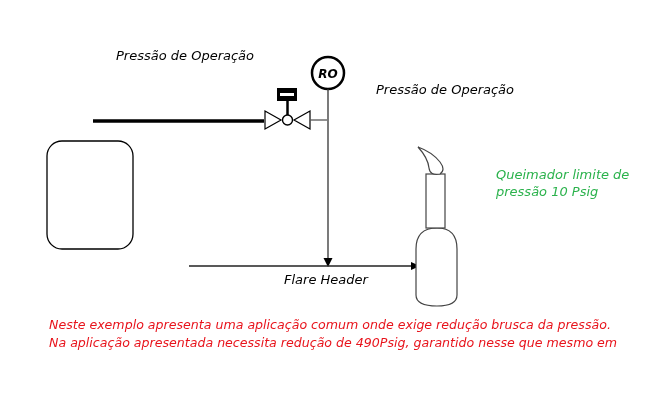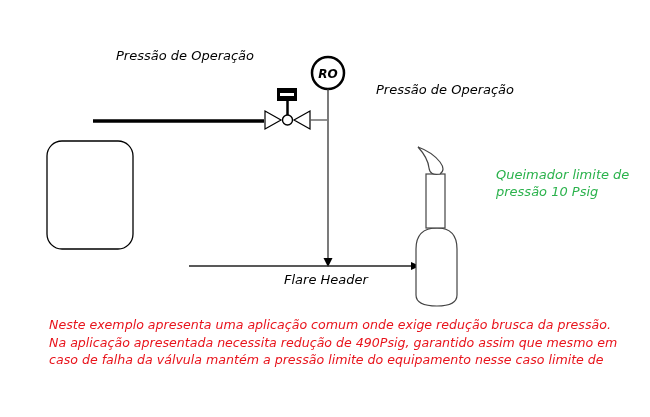--- a/index.html
+++ b/index.html
@@ -60,15 +60,14 @@
 
 <div class="abs green" style="left:472px; top:166px;">
   <div>Queimador limite de</div>
   <div>pressão 10 Psig</div>
 </div>
 
 <div class="abs label-bold" style="left:284px; top:271px;">Flare Header</div>
 
 <div class="abs note" style="left:21px; top:316px;margin-left:28px;">
   <div>Neste exemplo apresenta uma aplicação comum onde exige redução brusca da pressão.</div>
-  <div>Na aplicação apresentada necessita redução de 490Psig, garantido assim que mesmo em</div>
-  <div>caso de falha da válvula mantém a pressão limite do equipamento nesse caso limite de</div>
+  <div>Na aplicação apresentada necessita redução de 490Psig, garantido nesse que mesmo em</div>
 </div>
 
 </body></html>

